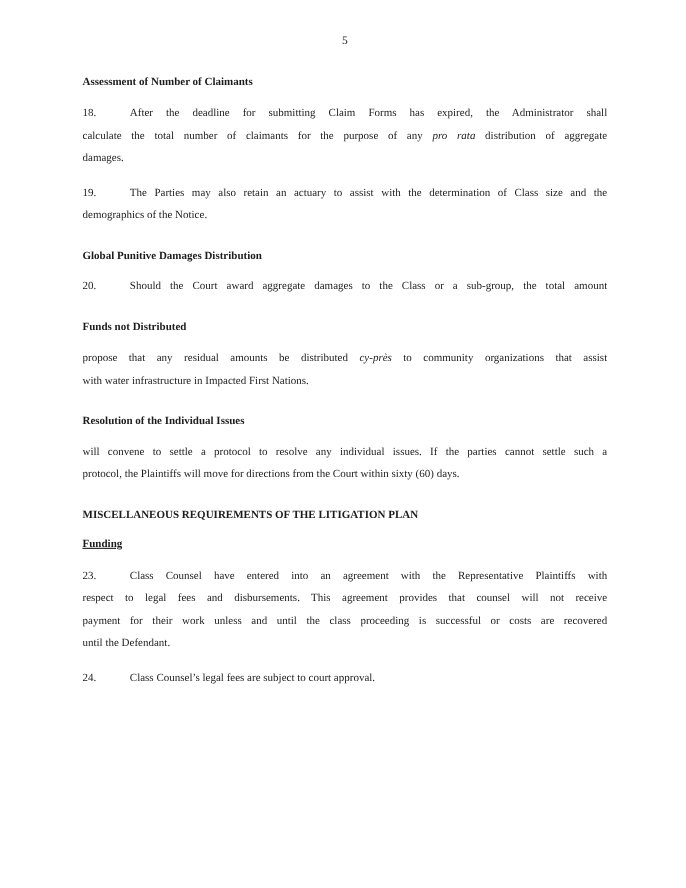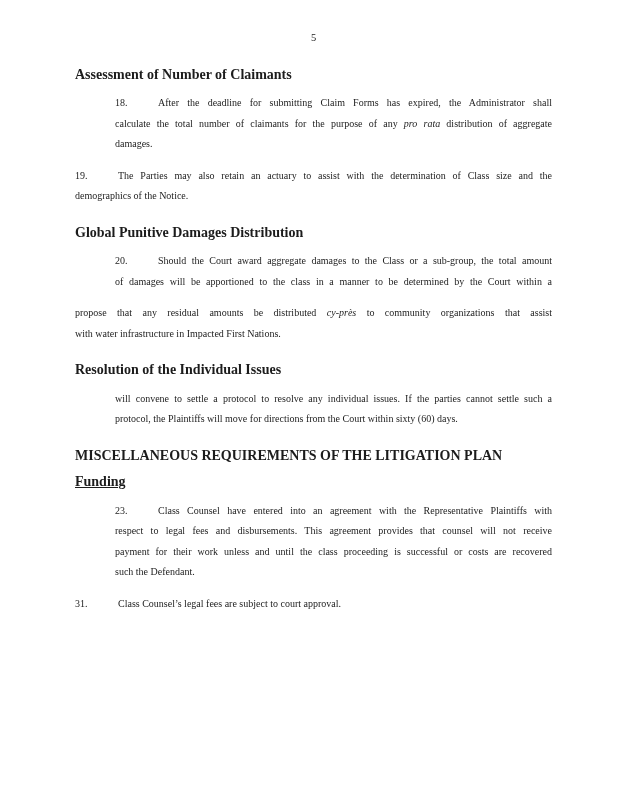--- a/index.html
+++ b/index.html
@@ -23,29 +23,29 @@
     text-align: center;
     font-size: 10.5px;
     line-height: 20.5px;
     margin-bottom: 0;
   }
   .doc-body {
     font-size: 10px;
   }
   .heading {
     font-weight: bold;
-    font-size: 14px;
+    font-size: 10px;
     line-height: 20.5px;
     margin: 16px 0 0 0;
     white-space: nowrap;
   }
   .para-block {
     margin: 11px 0 0 0;
   }
-  .heading + .para-block { margin-top: 8px; margin-left: 40px; }
+  .heading + .para-block { margin-top: 8px; }
   .heading + .heading   { margin-top: 6px; text-decoration: underline; }
   .line {
     line-height: 20.5px;
     height: 20.5px;
     overflow: hidden;
     text-align: justify;
     text-align-last: justify;
     text-justify: inter-word;
   }
   .line.last {
@@ -70,36 +70,36 @@
         <div class="line"><span>calculate the total number of claimants for the purpose of any </span><i>pro rata</i><span> distribution of aggregate</span></div>
         <div class="line last"><span>damages.</span></div>
       </div>
       <div class="para-block">
         <div class="line"><span class="pnum">19.</span><span>The Parties may also retain an actuary to assist with the determination of Class size and the</span></div>
         <div class="line last"><span>demographics of the Notice.</span></div>
       </div>
       <div class="heading">Global Punitive Damages Distribution</div>
       <div class="para-block">
         <div class="line"><span class="pnum">20.</span><span>Should the Court award aggregate damages to the Class or a sub-group, the total amount</span></div>
-        <div class="line"><span>of damages will be apportioned to the class in a manner to be determined by the Court within a</span></div>
       </div>
+      <div class="heading">Funds not Distributed</div>
       <div class="para-block">
         <div class="line"><span>propose that any residual amounts be distributed </span><i>cy-près</i><span> to community organizations that assist</span></div>
         <div class="line last"><span>with water infrastructure in Impacted First Nations.</span></div>
       </div>
       <div class="heading">Resolution of the Individual Issues</div>
       <div class="para-block">
         <div class="line"><span>will convene to settle a protocol to resolve any individual issues. If the parties cannot settle such a</span></div>
         <div class="line last"><span>protocol, the Plaintiffs will move for directions from the Court within sixty (60) days.</span></div>
       </div>
       <div class="heading">MISCELLANEOUS REQUIREMENTS OF THE LITIGATION PLAN</div>
       <div class="heading">Funding</div>
       <div class="para-block">
         <div class="line"><span class="pnum">23.</span><span>Class Counsel have entered into an agreement with the Representative Plaintiffs with</span></div>
         <div class="line"><span>respect to legal fees and disbursements. This agreement provides that counsel will not receive</span></div>
         <div class="line"><span>payment for their work unless and until the class proceeding is successful or costs are recovered</span></div>
-        <div class="line last"><span>such the Defendant.</span></div>
+        <div class="line last"><span>until the Defendant.</span></div>
       </div>
       <div class="para-block">
-        <div class="line last"><span class="pnum">31.</span><span>Class Counsel’s legal fees are subject to court approval.</span></div>
+        <div class="line last"><span class="pnum">24.</span><span>Class Counsel’s legal fees are subject to court approval.</span></div>
       </div>
     </div>
 </div>
 
 </body></html>

